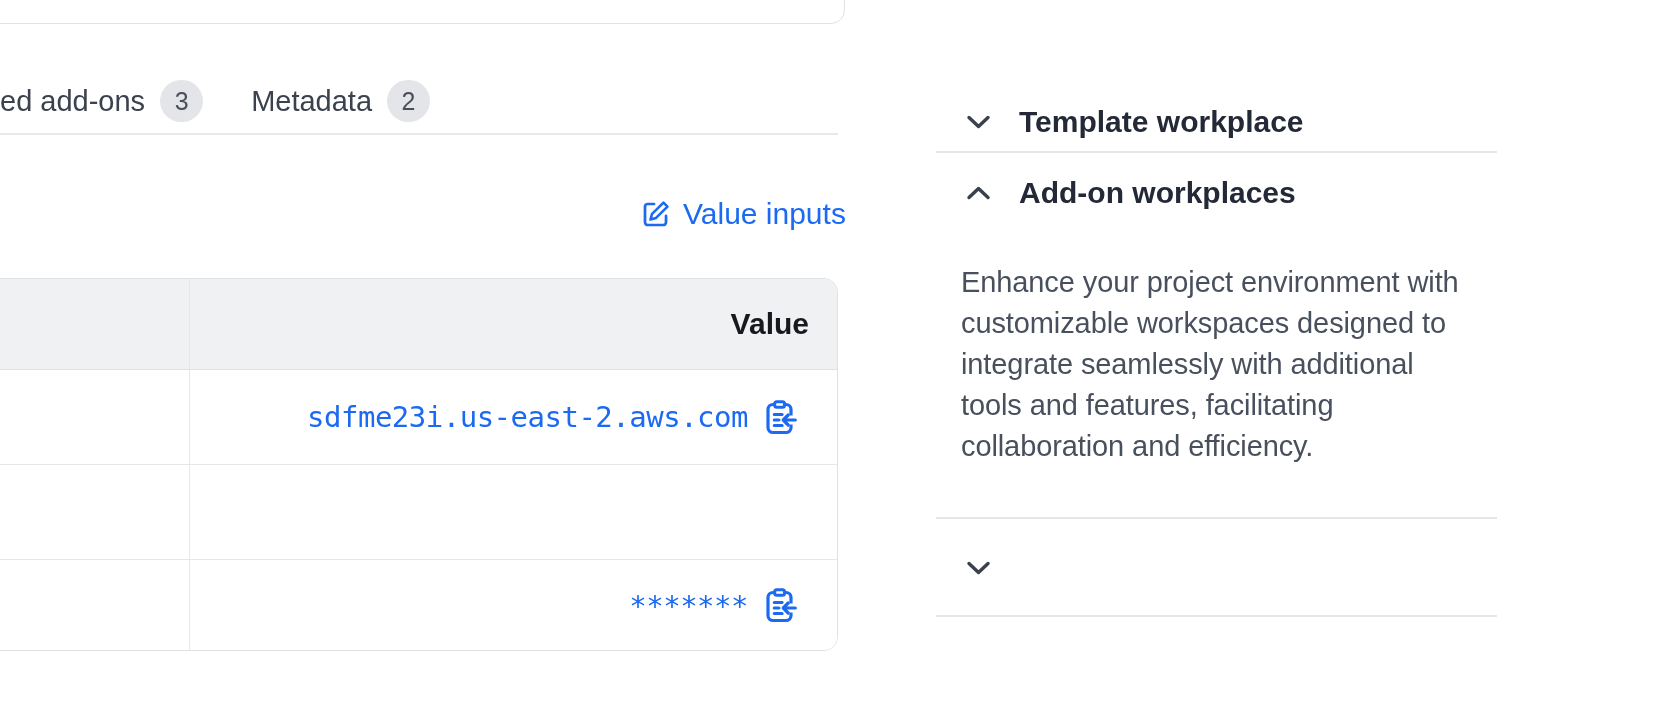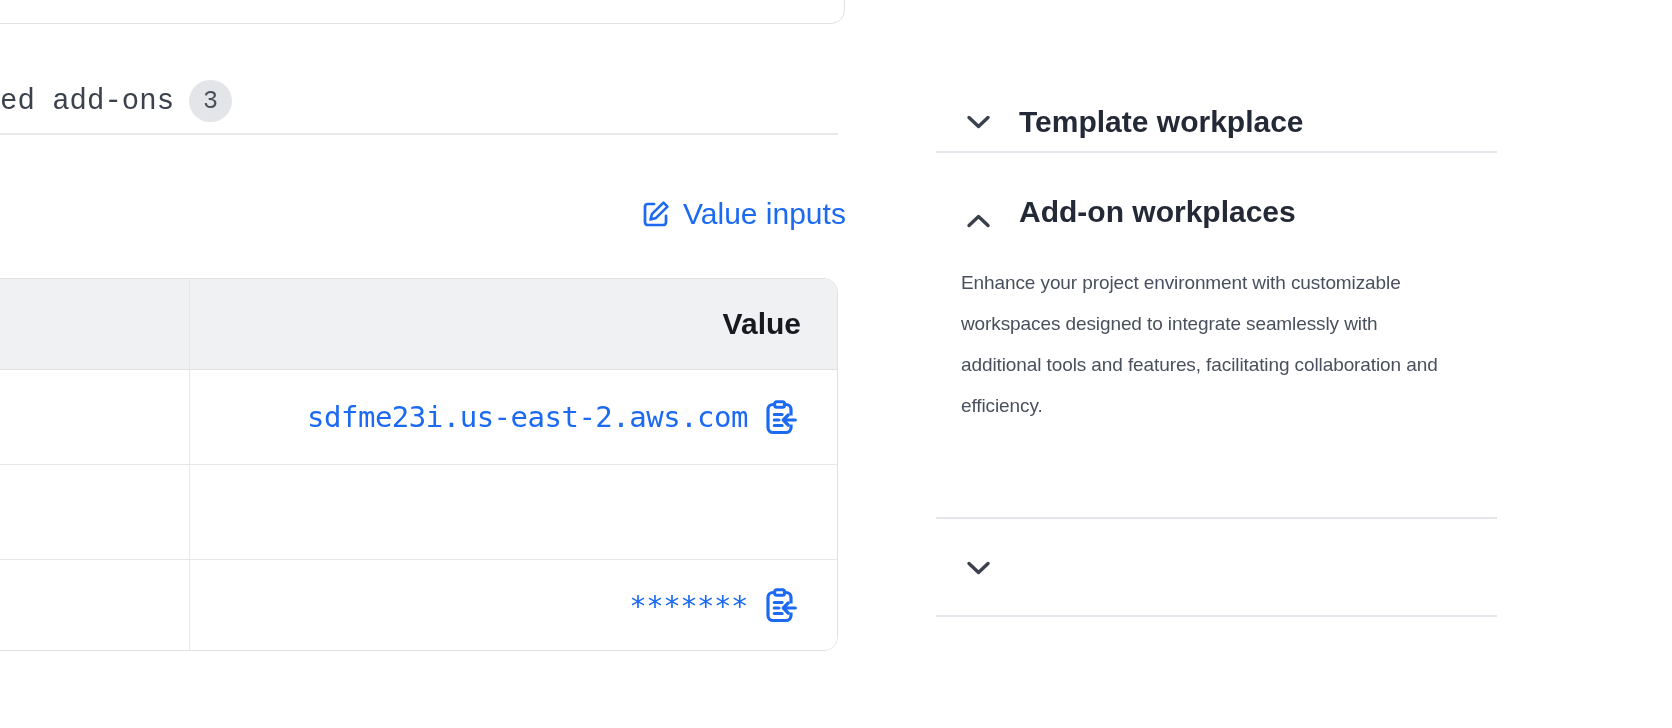--- a/index.html
+++ b/index.html
@@ -11,21 +11,21 @@
 
   
   .top-card{
     position:absolute;left:-40px;top:-44px;width:883px;height:66px;
     background:#fff;border:1.5px solid #e0e2e6;border-radius:0 0 14px 0;
   }
 
   
   .tabs{
     position:absolute;left:0;top:79px;height:44px;
-    display:flex;align-items:center;gap:48px;font-family:Liberation Mono, monospace;
+    display:flex;align-items:center;gap:48px;
   }
   .tab{
     display:flex;align-items:center;gap:15px;cursor:pointer;
     font-size:29px;color:#3b424d;white-space:nowrap;
   }
   .tab-badge{
     display:flex;align-items:center;justify-content:center;
     min-width:43px;height:42px;padding:0 13px;box-sizing:border-box;
     background:#e4e5e9;border-radius:22px;
     font-size:25px;color:#4a505a;
@@ -52,21 +52,21 @@
   .t-head{height:91px;background:#f0f1f3;border-bottom:1px solid #dfe1e5;}
   .t-body{height:95px;border-bottom:1px solid #e5e7ea;background:#fff;}
   .t-body.last{height:91px;border-bottom:none;}
   .key-col{
     width:311px;box-sizing:border-box;border-right:1px solid #e5e7ea;flex:none;
   }
   .val-col{
     flex:1;display:flex;align-items:center;justify-content:flex-end;
     gap:18px;padding-right:40px;box-sizing:border-box;
   }
-  .t-head .val-col{padding-right:36px;}
+  .t-head .val-col{padding-right:28px;}
   .value-header{font-size:30px;font-weight:700;color:#17191f;}
   .value-text{
     font-family:"DejaVu Sans Mono",monospace;font-size:29px;color:#1c6af2;
     letter-spacing:-0.5px;white-space:nowrap;margin-left:33px;
   }
   .copy-btn{cursor:pointer;display:flex;align-items:center;color:#1c6af2;}
 
   
   .resources{
     position:absolute;left:936px;top:0;width:561px;height:728px;
@@ -75,43 +75,47 @@
     position:absolute;left:0;top:14px;font-size:30px;color:#7a8290;
   }
   .acc-header{
     position:absolute;left:30px;height:44px;display:flex;align-items:center;
     gap:28px;cursor:pointer;
   }
   .acc-header .acc-title{
     font-size:30px;font-weight:700;color:#232936;white-space:nowrap;
   }
   .acc-h1{top:100px;}
-  .acc-h2{top:185px;align-items:flex-end;}
+  .acc-h2{top:171px;}
   .acc-h3{top:546px;}
   .acc-desc{
     position:absolute;left:25px;top:262px;width:502px;
-    font-size:19px;line-height:41px;color:#49505d;letter-spacing:-0.1px;
+    font-size:29px;line-height:41px;color:#49505d;letter-spacing:-0.1px;
   }
   .res-divider{
     position:absolute;left:0;width:561px;height:2px;background:#e5e6eb;
   }
   .res-div1{top:151px;}
   .res-div2{top:517px;}
   .res-div3{top:615px;}
   .chev{display:block;flex:none;}
 </style>
 </head>
 <body>
 
 <div class="top-card"></div>
 
 <div class="tabs">
   <div class="tab">
     <span>ed add-ons</span>
     <span class="tab-badge">3</span>
+  </div>
+  <div class="tab">
+    <span>Metadata</span>
+    <span class="tab-badge">2</span>
   </div>
 </div>
 <div class="tab-divider"></div>
 
 <div class="edit-link">
   <svg width="29" height="29" viewBox="0 0 16 16">
     <path d="M13.8 8.8v3.5a1.5 1.5 0 0 1-1.5 1.5H3.7a1.5 1.5 0 0 1-1.5-1.5V3.7a1.5 1.5 0 0 1 1.5-1.5h3.5" fill="none" stroke="currentColor" stroke-width="1.5" stroke-linecap="round"></path>
     <path d="M12.4 1.4l2.2 2.2-6.3 6.3-3.1.9.9-3.1z" fill="none" stroke="currentColor" stroke-width="1.4" stroke-linejoin="round"></path>
   </svg>
   <span>Value inputs</span>

